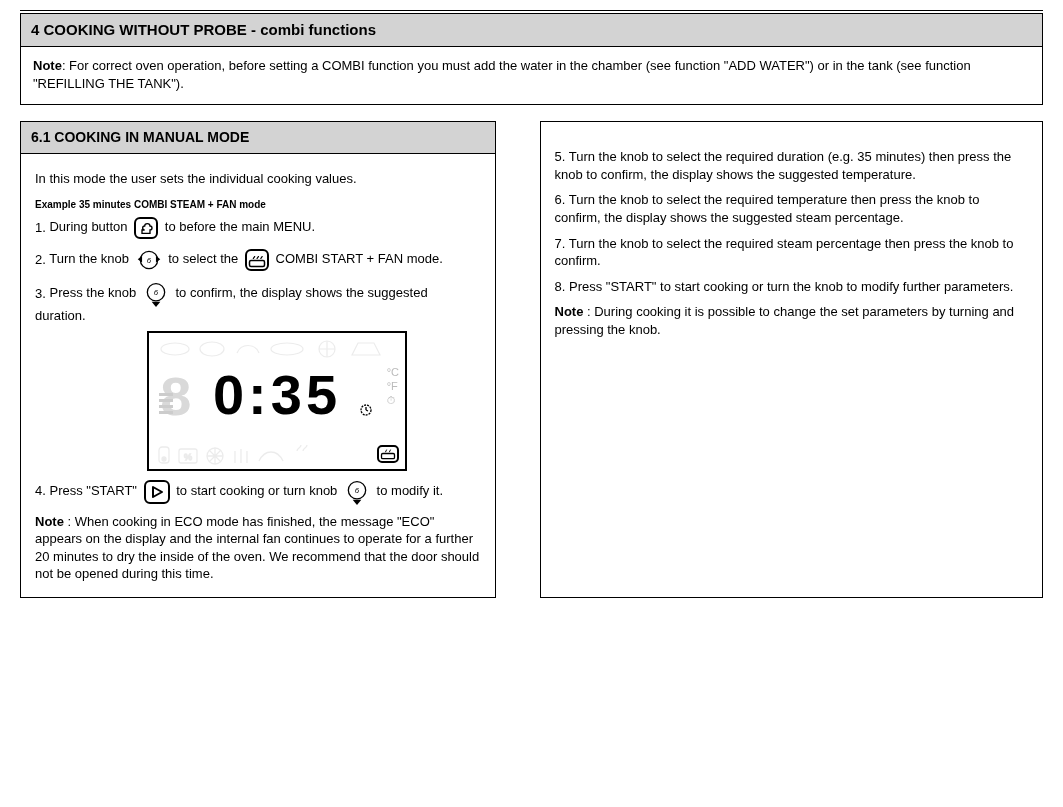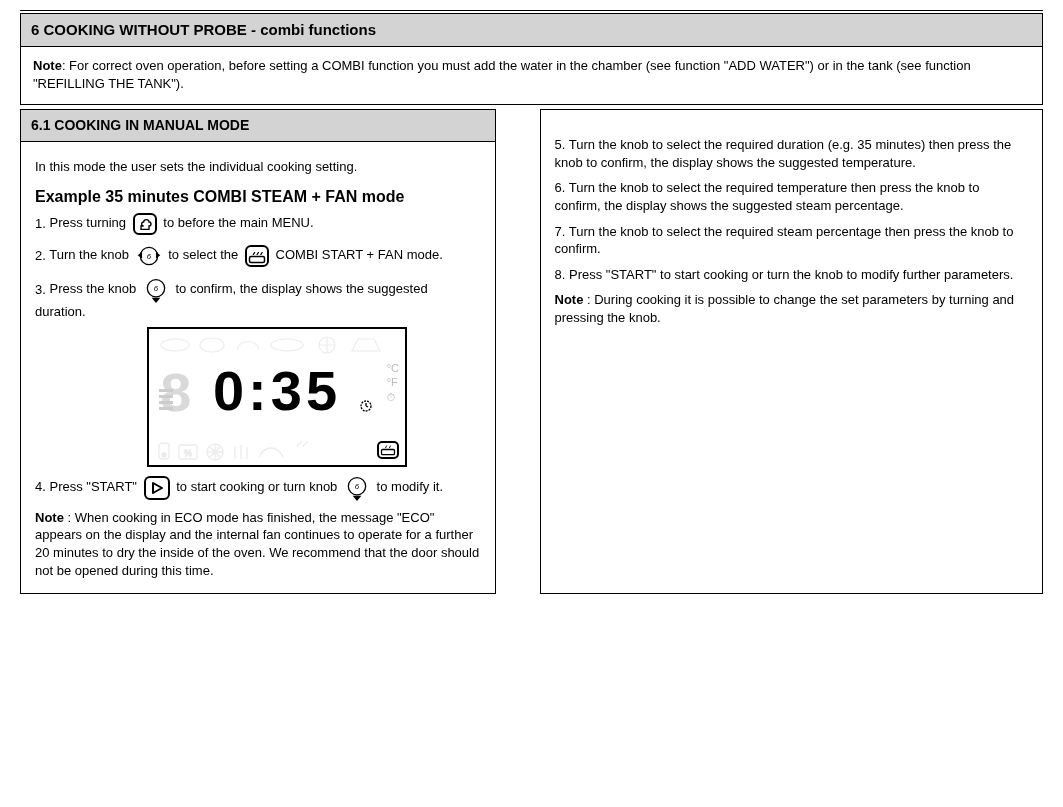--- a/index.html
+++ b/index.html
@@ -23,40 +23,40 @@
   }
   .note-box {
     border: 1.5px solid #000;
     border-top: none;
     padding: 10px 12px 12px;
     font-size: 13px;
   }
   .columns {
     display: flex;
     gap: 44px;
-    margin-top: 4px;
+    margin-top: 16px;
   }
   .col { flex: 1; }
   .col.left {
     border: 1.5px solid #000;
     padding: 0 0 14px 0;
   }
   .col.right {
     border: 1.5px solid #000;
     padding: 20px 14px 14px;
   }
   .sub-banner {
     background: #d3d3d3;
     padding: 6px 10px;
     font-weight: bold;
     font-size: 14px;
     border-bottom: 1.5px solid #000;
   }
   .leftpad { padding: 10px 14px 0 14px; }
-  .sect-title { font-weight: bold; margin-top: 10px; margin-bottom: 6px; font-size: 16px; }
+  .sect-title { font-weight: bold; margin-top: 10px; margin-bottom: 6px; font-size: 10px; }
   ol.steps { margin: 6px 0 0 0; padding-left: 0; list-style: none; counter-reset: s; }
   ol.steps > li { counter-increment: s; margin-bottom: 8px; }
   ol.steps > li::before { content: counter(s) ". "; font-weight: normal; }
   .icon-box {
     display: inline-flex;
     align-items: center;
     justify-content: center;
     border: 2px solid #000;
     border-radius: 6px;
     width: 24px; height: 22px;
@@ -112,38 +112,38 @@
   .side-icons { position:absolute; right:6px; top:32px; font-size:11px; color:#bbb; line-height:1.3; }
   .level-bars { position:absolute; left:10px; top:60px; }
   .level-bars div { width:14px; height:3px; background:#ccc; margin-bottom:3px; }
 </style>
 </head>
 <body>
 
 <div class="page-rule"></div>
 
 <div class="top-banner">
-  <span>6  COOKING WITHOUT PROBE - combi functions</span>
+  <span>4  COOKING WITHOUT PROBE - combi functions</span>
 </div>
 <div class="note-box">
   <b>Note</b><span>: For correct oven operation, before setting a COMBI function you must add the water in the chamber (see function "ADD WATER") or in the tank (see function "REFILLING THE TANK").</span>
 </div>
 
 <div class="columns">
   <div class="col left">
     <div class="sub-banner">
       <span>6.1  COOKING IN MANUAL MODE</span>
     </div>
     <div class="leftpad">
-    <div style="margin-top:6px;">In this mode the user sets the individual cooking setting.</div>
+    <div style="margin-top:6px;">In this mode the user sets the individual cooking values.</div>
     <div class="sect-title">Example 35 minutes COMBI STEAM + FAN mode</div>
 
     <ol class="steps">
       <li>
-        <span>Press turning </span>
+        <span>During button </span>
         <span class="icon-box">
           <svg viewBox="0 0 24 24" width="16" height="16">
                 <path fill="none" stroke="#000" stroke-width="2" d="M6 20h12v-5c2 0 3-1.5 3-3s-1.3-3-3-3c0-2-2-3.5-4-3.5S10 7 10 9c-1.7 0-3 1.3-3 3s1 3 3 3H6z"></path>
               </svg>
         </span>
         <span> to before the main MENU.</span>
       </li>
 
       <li>
         <span>Turn the knob </span>

